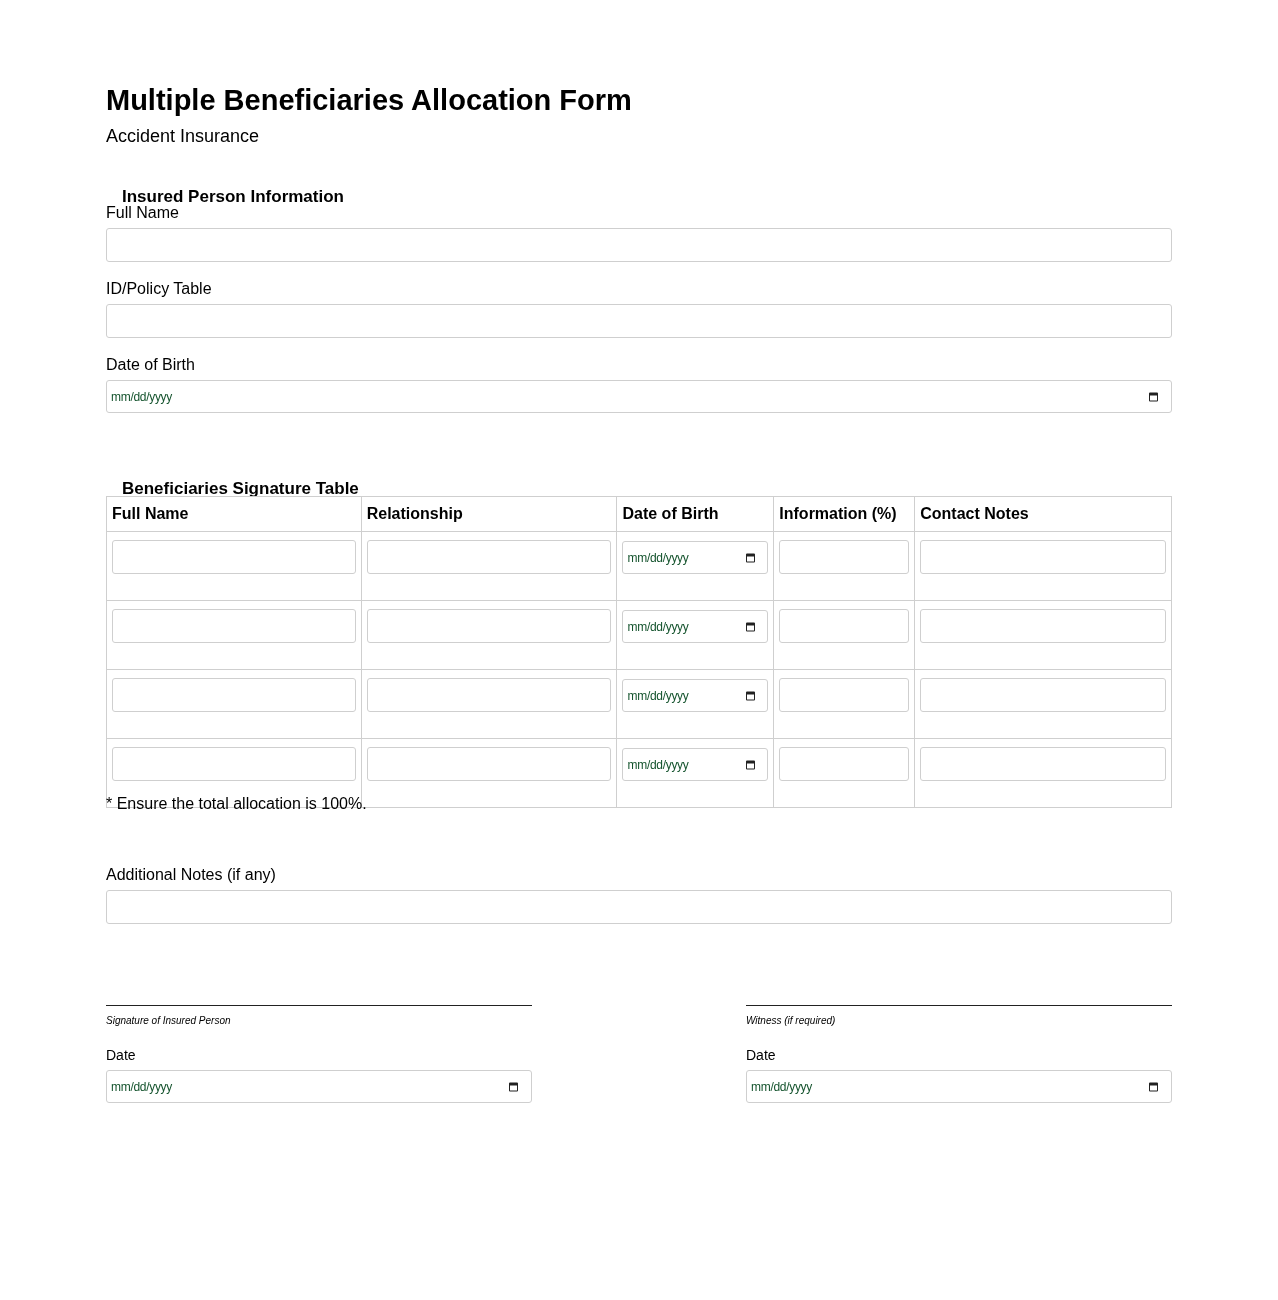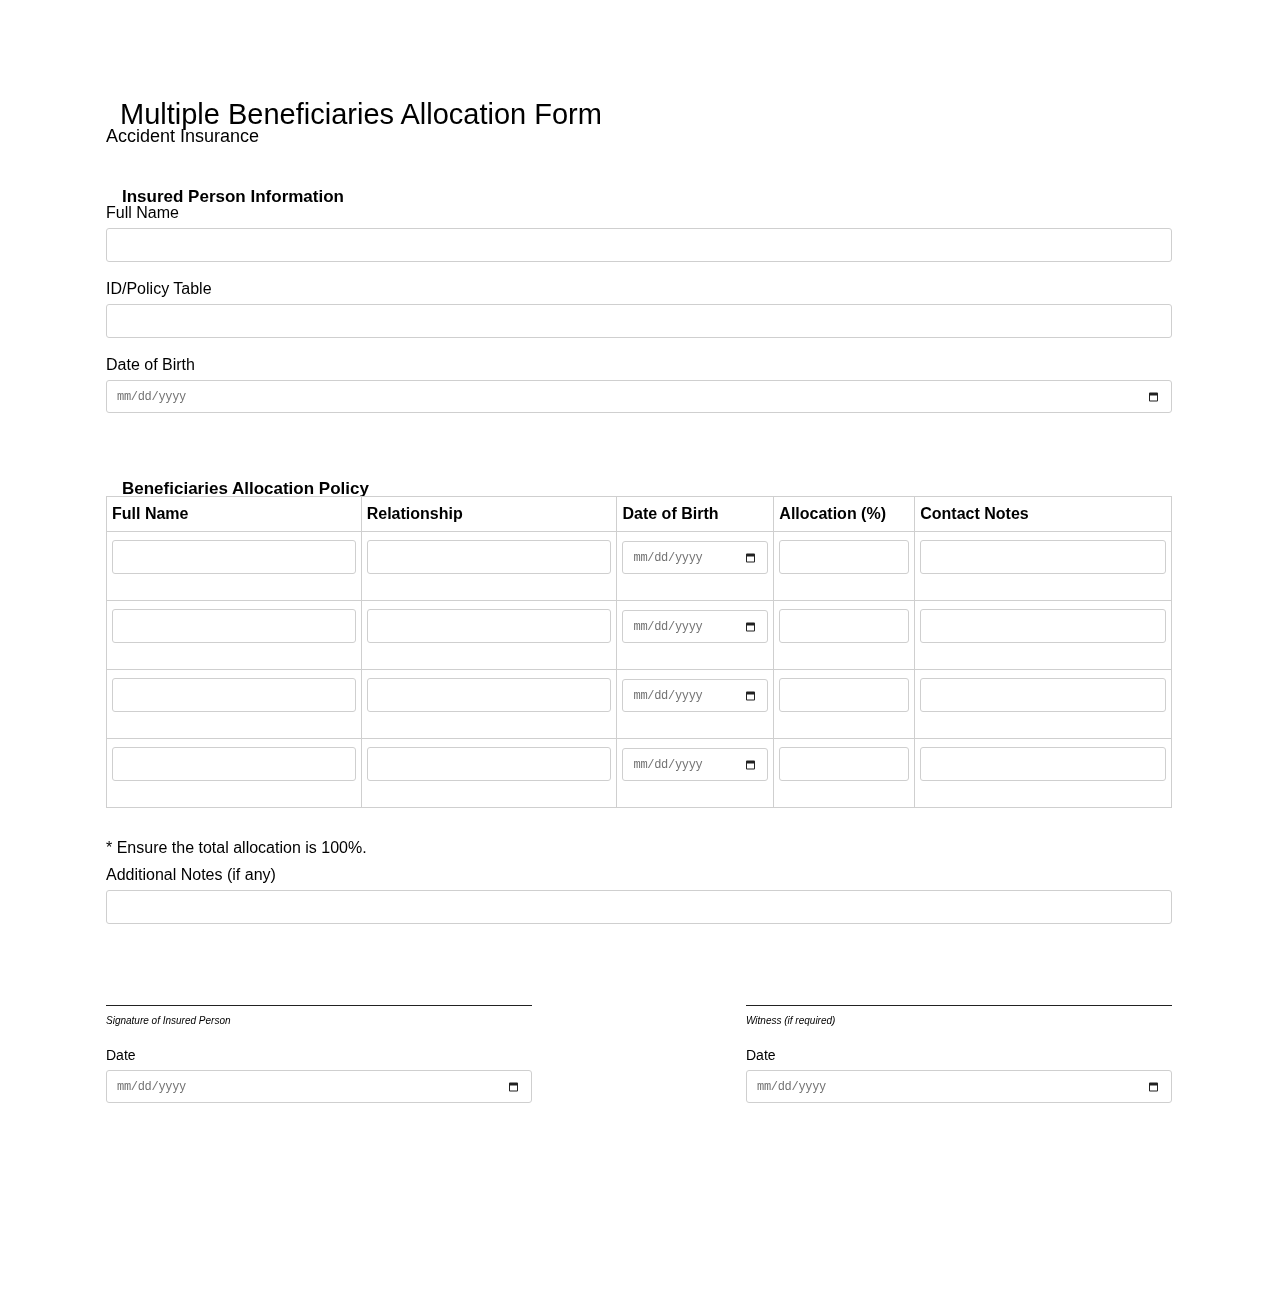--- a/index.html
+++ b/index.html
@@ -1,33 +1,33 @@
 <!DOCTYPE html>
 <html><head>
 <meta charset="utf-8">
 <style>
   html, body { margin: 0; padding: 0; background: #ffffff; }
   body { width: 1278px; height: 1300px; font-family: "Liberation Sans", sans-serif; color: #000; position: relative; }
   .page { position: absolute; left: 106px; top: 0; width: 1066px; }
-  h1 { position: absolute; top: 83px; left: 0; margin: 14px; font-size: 29px; font-weight: normal; line-height: 34px; white-space: nowrap; }
+  h1 { position: absolute; top: 83px; left: 0; margin: 0; font-size: 29px; font-weight: bold; line-height: 34px; white-space: nowrap; }
   .subtitle { position: absolute; top: 125px; left: 0; font-size: 18px; line-height: 22px; white-space: nowrap; }
   .section-title { position: absolute; left: 0; margin: 16px; font-size: 17px; font-weight: bold; line-height: 20px; white-space: nowrap; }
   .label { position: absolute; left: 0; font-size: 16px; line-height: 20px; white-space: nowrap; }
   .input { position: absolute; left: 0; width: 1066px; height: 34px; box-sizing: border-box; border: 1px solid #cfcfcf; border-radius: 3px; background: #fff; }
   .date-input { height: 33px; }
-  .date-text { position: absolute; left: 10px; top: 50%; transform: translateY(-50%); font-family: Liberation Mono, monospace; font-size: 12px; color: #737373; letter-spacing: -0.3px; }
+  .date-text { position: absolute; left: 4px; top: 50%; transform: translateY(-50%); font-family: Liberation Sans, sans-serif; font-size: 12px; color: #14532d; letter-spacing: -0.3px; }
   .cal-icon { position: absolute; right: 13px; top: 50%; transform: translateY(-50%); width: 9px; height: 9px; border: 1.5px solid #222; border-top-width: 3px; border-radius: 1px; box-sizing: border-box; }
   table.alloc { position: absolute; left: 0; top: 496px; width: 1066px; border-collapse: collapse; }
   table.alloc th, table.alloc td { border: 1px solid #cfcfcf; padding: 0 5px; text-align: left; vertical-align: top; }
   table.alloc th { height: 34px; font-size: 16px; font-weight: bold; vertical-align: middle; }
   table.alloc td { height: 68px; position: relative; }
   .cell-input { position: absolute; left: 5px; right: 5px; top: 8px; height: 34px; box-sizing: border-box; border: 1px solid #cfcfcf; border-radius: 3px; background: #fff; }
   .cell-date { height: 33px; top: 9px; }
   .cell-date .cal-icon { right: 12px; }
-  .note { position: absolute; left: 0; top: 838px; font-size: 16px; line-height: 20px; white-space: nowrap; }
+  .note { position: absolute; left: 0; top: 794px; font-size: 16px; line-height: 20px; white-space: nowrap; }
   .sig-block { position: absolute; top: 1005px; width: 426px; }
   .sig-line { position: absolute; top: 0; left: 0; width: 426px; height: 0; border-top: 1px solid #222; }
   .sig-label { position: absolute; top: 7px; left: 0; font-size: 10px; line-height: 18px; white-space: nowrap; font-style: italic; }
   .sig-date-label { position: absolute; top: 40px; left: 0; font-size: 14px; line-height: 20px; }
   .sig-date { position: absolute; top: 65px; left: 0; width: 426px; height: 33px; box-sizing: border-box; border: 1px solid #cfcfcf; border-radius: 3px; }
 </style>
 </head>
 <body>
 
 <div class="page">
@@ -41,36 +41,36 @@
 
   <div class="label" style="top:279px;">ID/Policy Table</div>
   <div class="input" style="top:304px;"></div>
 
   <div class="label" style="top:355px;">Date of Birth</div>
   <div class="input date-input" style="top:380px;">
     <span class="date-text">mm/dd/yyyy</span>
     <span class="cal-icon"></span>
   </div>
 
-  <h2 class="section-title" style="top:463px;">Beneficiaries Allocation Policy</h2>
+  <h2 class="section-title" style="top:463px;">Beneficiaries Signature Table</h2>
 
   <table class="alloc">
     <colgroup>
       <col style="width:255px">
         <col style="width:256px">
         <col style="width:157px">
         <col style="width:141px">
         <col style="width:257px">
     </colgroup>
     <thead>
       <tr>
         <th>Full Name</th>
         <th>Relationship</th>
         <th>Date of Birth</th>
-        <th>Allocation (%)</th>
+        <th>Information (%)</th>
         <th>Contact Notes</th>
       </tr>
     </thead>
     <tbody>
       <tr>
         <td>
             <div class="cell-input"></div>
           </td>
         <td>
             <div class="cell-input"></div>

